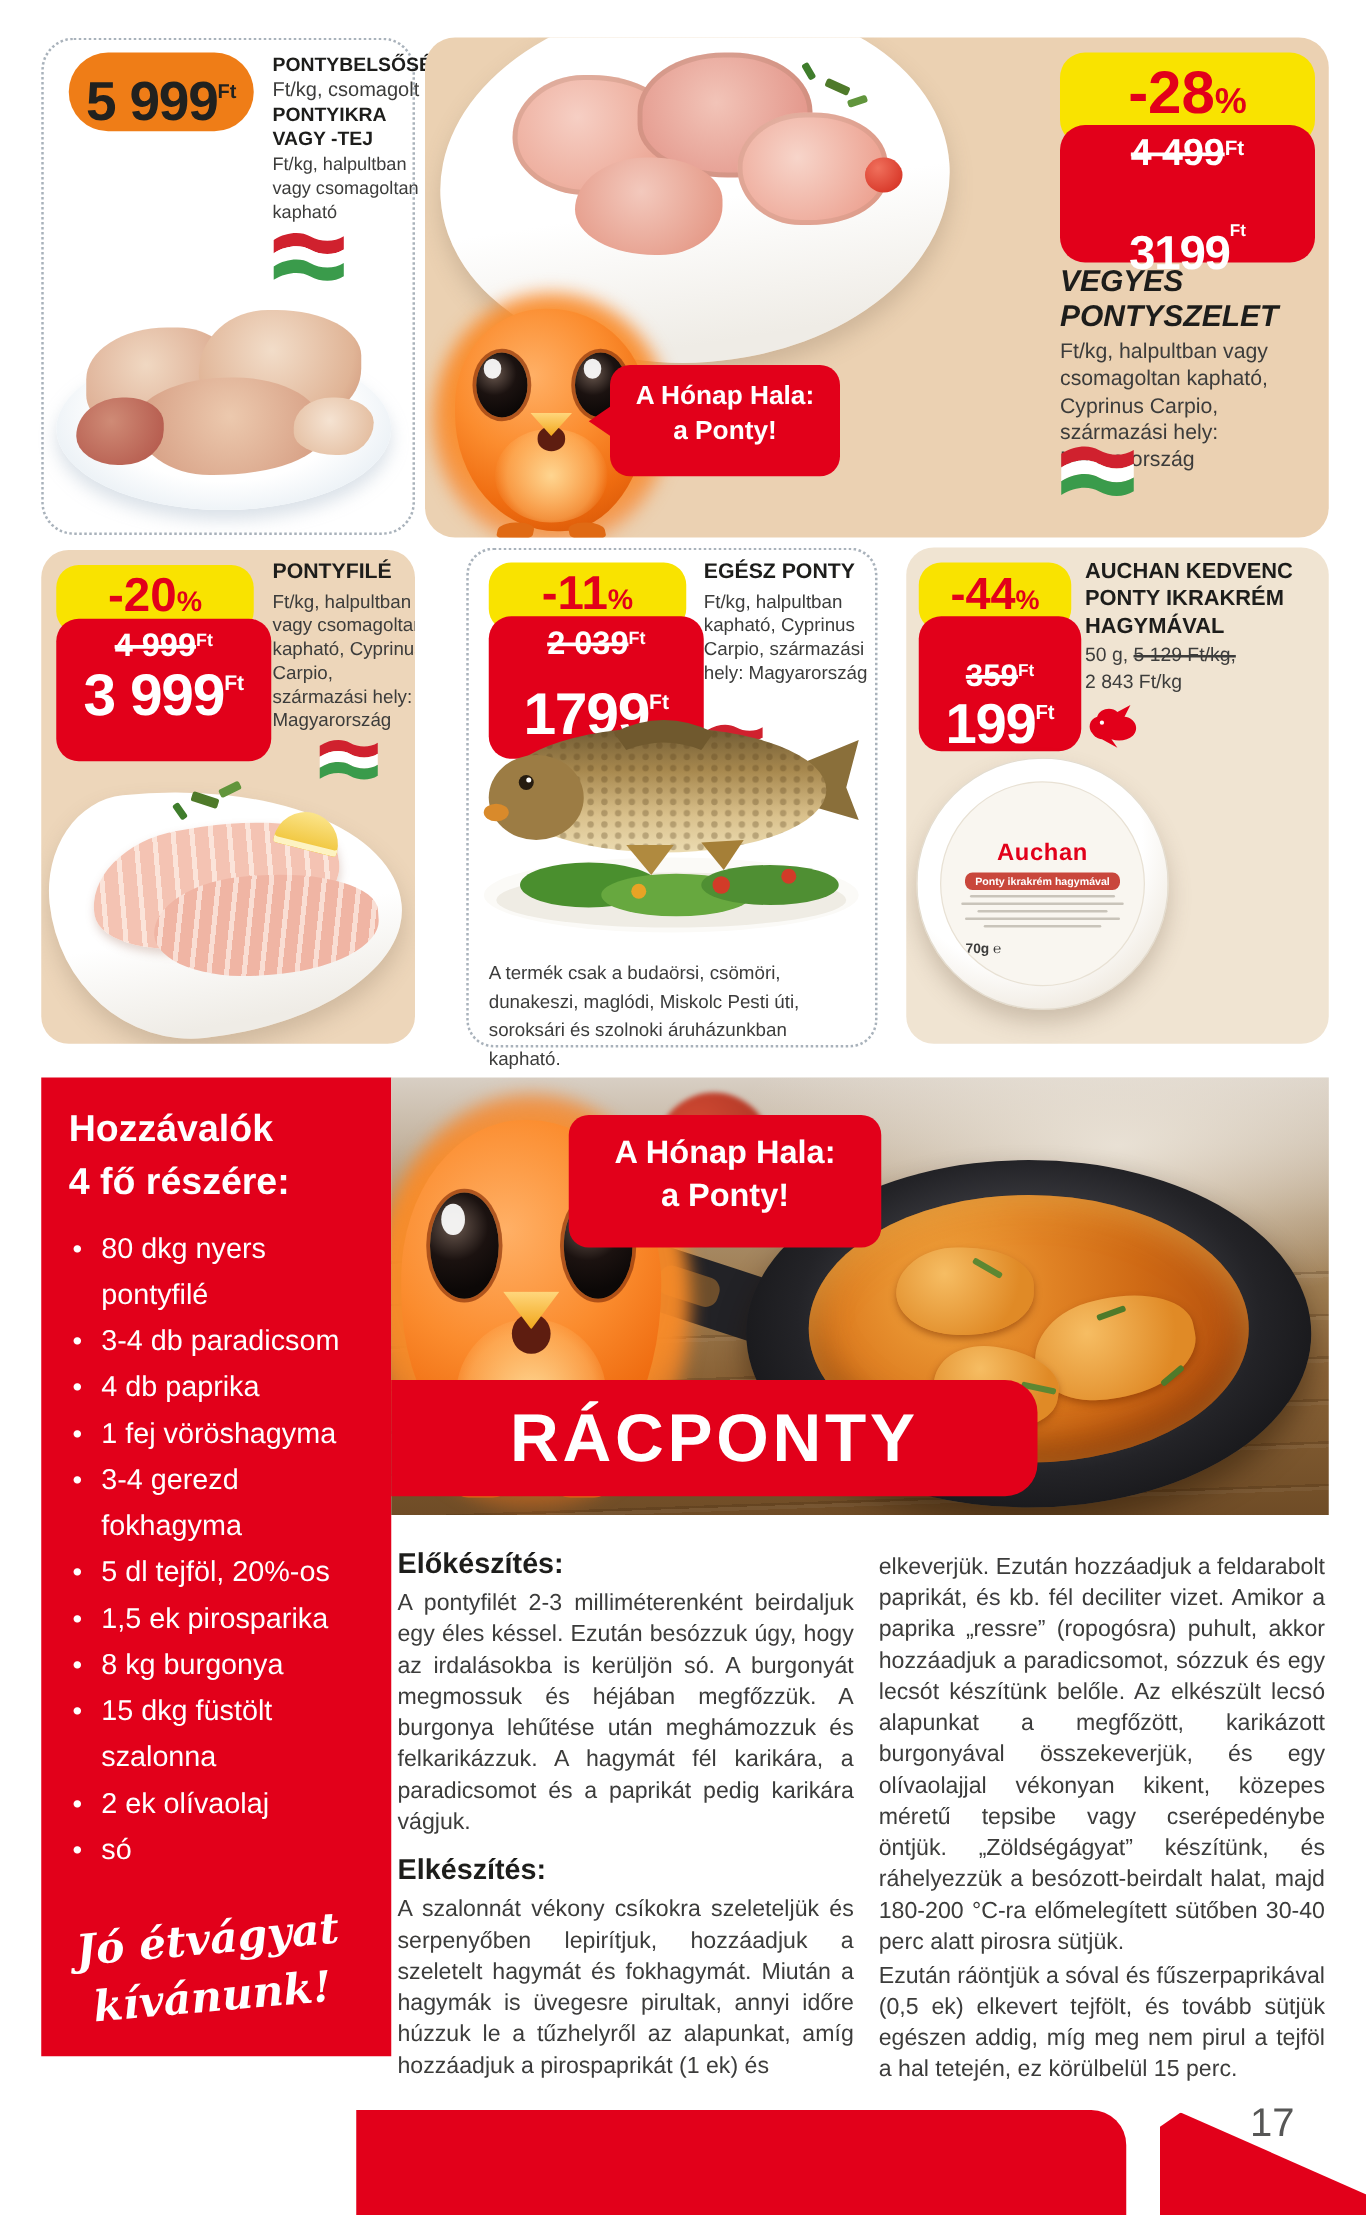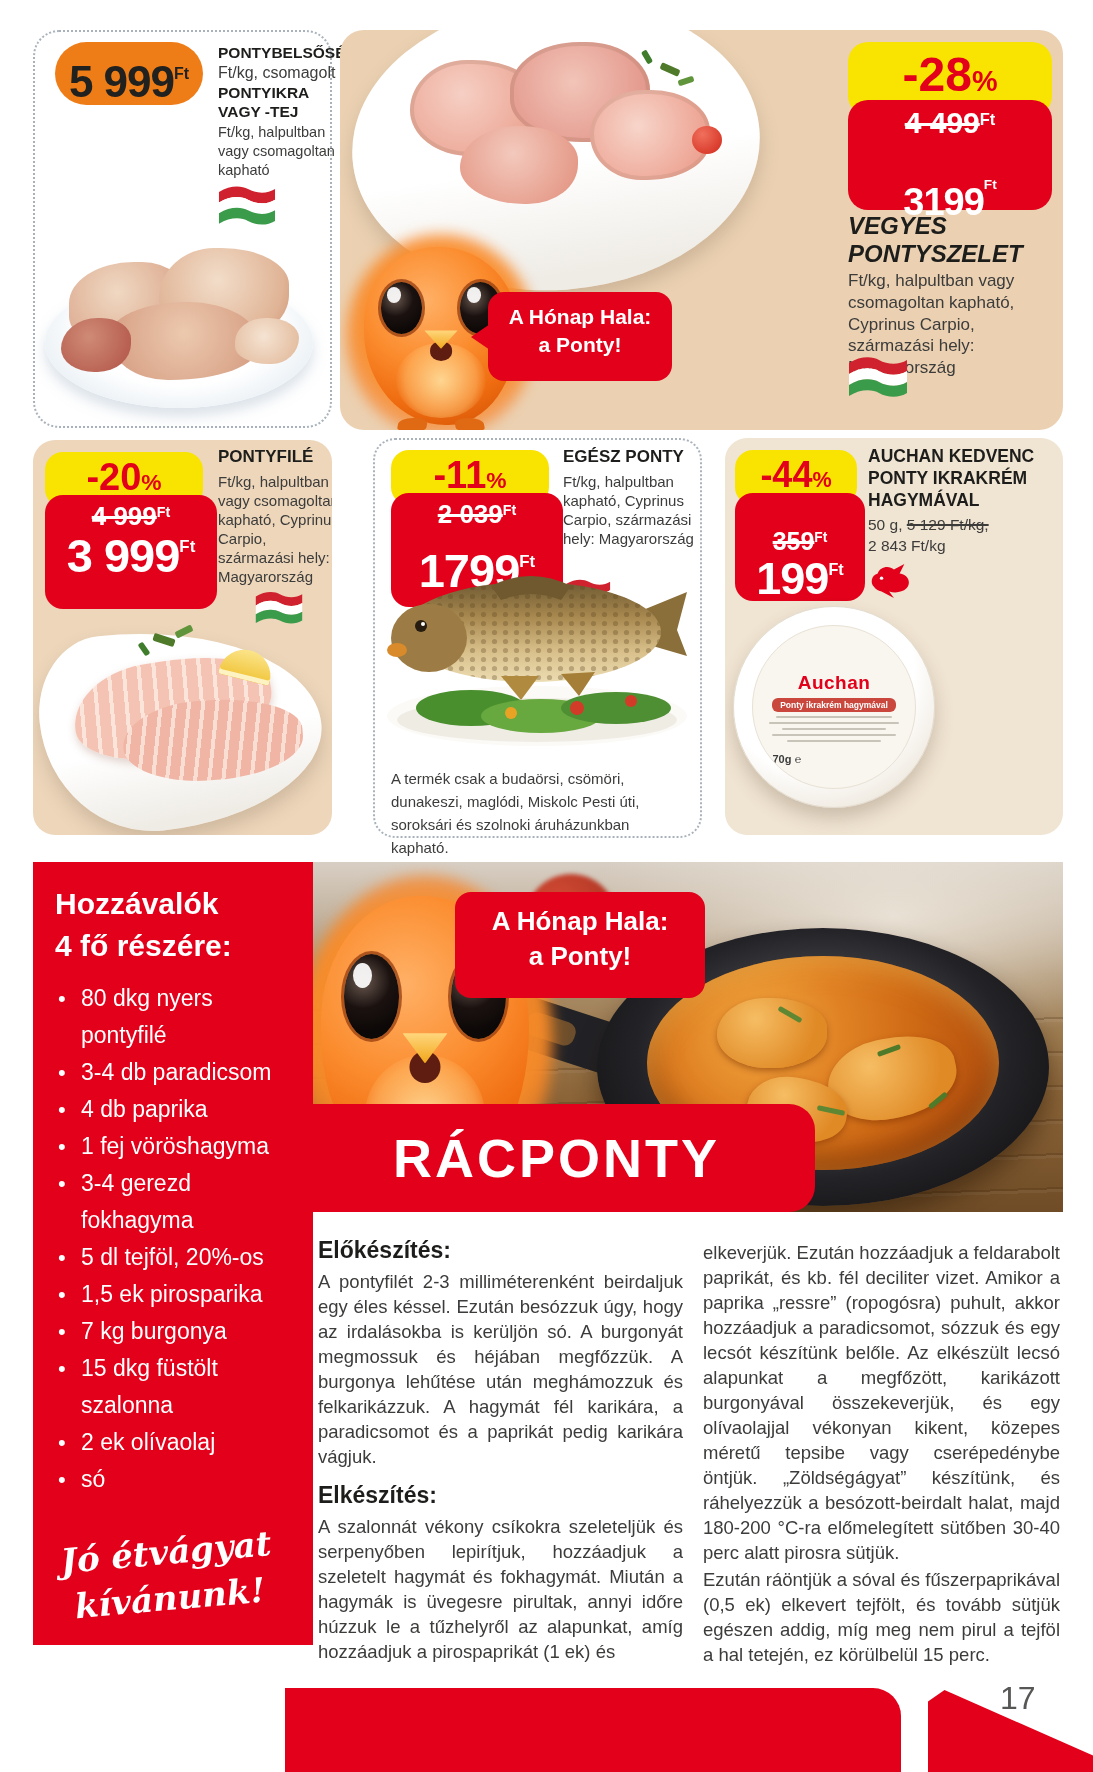--- a/index.html
+++ b/index.html
@@ -318,21 +318,21 @@
     <div class="ing-h abs" style="left:22px;top:24px;">Hozzávalók</div>
     <div class="ing-h abs" style="left:22px;top:66px;">4 fő részére:</div>
     <ul class="ing-list abs" style="left:22px;top:118px;width:238px;">
         <li>80 dkg nyers pontyfilé</li>
         <li>3-4 db paradicsom</li>
         <li>4 db paprika</li>
         <li>1 fej vöröshagyma</li>
         <li>3-4 gerezd fokhagyma</li>
         <li>5 dl tejföl, 20%-os</li>
         <li>1,5 ek pirosparika</li>
-        <li>7 kg burgonya</li>
+        <li>8 kg burgonya</li>
         <li>15 dkg füstölt szalonna</li>
         <li>2 ek olívaolaj</li>
         <li>só</li>
       </ul>
     <div class="wish abs" style="left:20px;top:668px;width:230px;">
       <div>Jó étvágyat</div>
       <div>kívánunk!</div>
     </div>
   </div>
 
@@ -369,21 +369,21 @@
         </div>
       <div class="foot l"></div>
         <div class="foot r"></div>
     </div>
     <div class="bubble" style="left:142px;top:30px;width:250px;height:94px;font-size:26px;line-height:1.35;padding-top:12px;">
       <div>A Hónap Hala:</div>
       <div>a Ponty!</div>
     </div>
   </div>
 
-  <div class="title-band" style="left:298px;top:1104px;width:517px;height:108px;">
+  <div class="title-band" style="left:313px;top:1104px;width:517px;height:93px;">
     <span>RÁCPONTY</span>
   </div>
 
   <div class="rcol" style="left:318px;top:1238px;width:365px;">
     <div class="rhead">Előkészítés:</div>
     <p>A pontyfilét 2-3 milliméterenként beirdaljuk egy éles késsel. Ezután besózzuk úgy, hogy az irdalásokba is kerüljön só. A burgonyát megmossuk és héjában megfőzzük. A burgonya lehűtése után meghámozzuk és felkarikázzuk. A hagymát fél karikára, a paradicsomot és a paprikát pedig karikára vágjuk.</p>
     <div class="rhead" style="margin-top:14px;">Elkészítés:</div>
     <p>A szalonnát vékony csíkokra szeleteljük és serpenyőben lepirítjuk, hozzáadjuk a szeletelt hagymát és fokhagymát. Miután a hagymák is üvegesre pirultak, annyi időre húzzuk le a tűzhelyről az alapunkat, amíg hozzáadjuk a pirospaprikát (1 ek) és</p>
   </div>
   <div class="rcol" style="left:703px;top:1240px;width:357px;">

